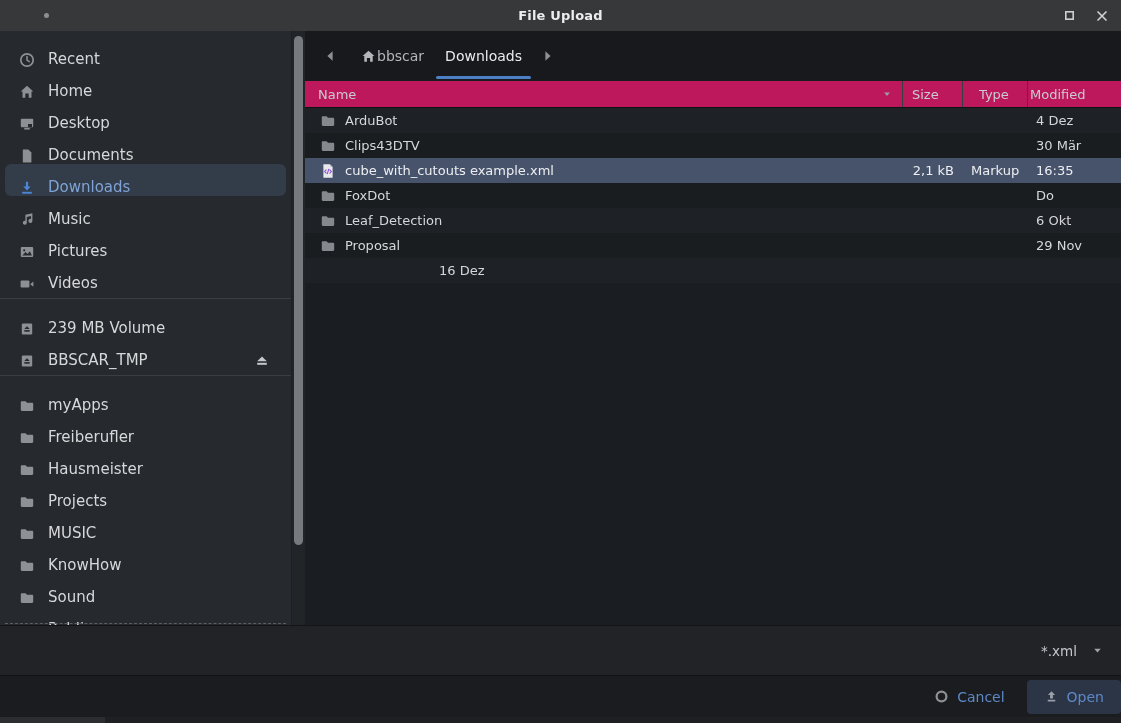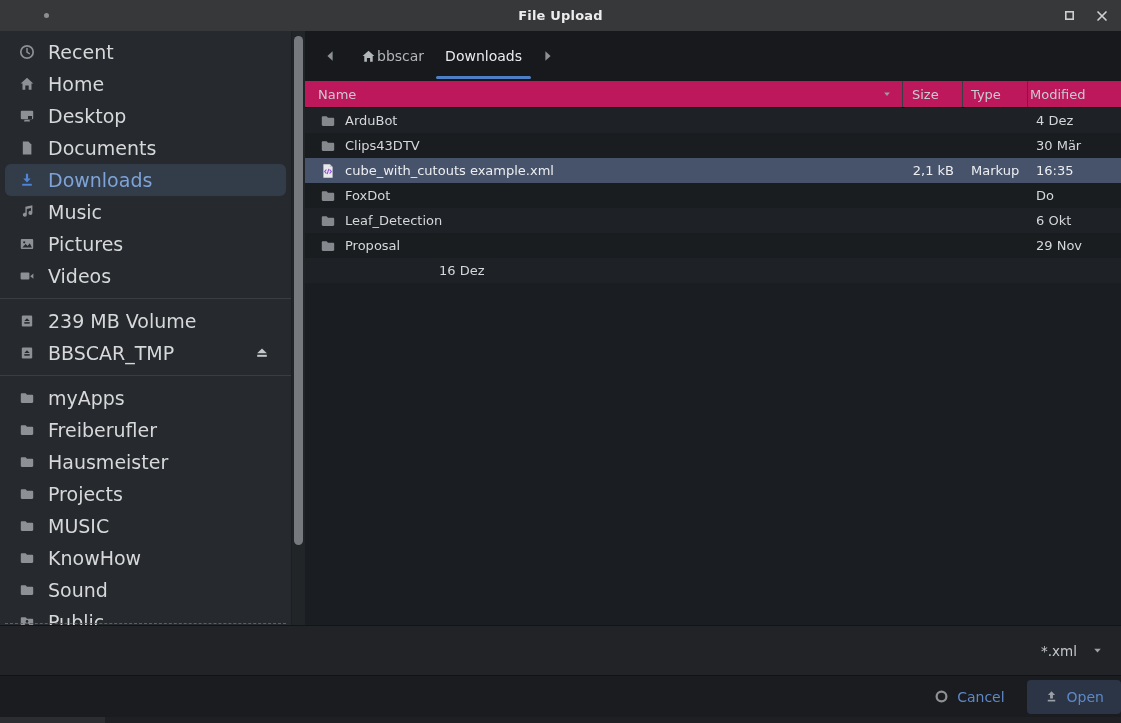--- a/index.html
+++ b/index.html
@@ -10,21 +10,21 @@
   .titlebar { height:31px; background:#37383a; display:flex; align-items:center; position:relative; }
   .tb-dot { position:absolute; left:44px; top:13px; width:5px; height:5px; border-radius:50%; background:#8f8f91; }
   .tb-title { flex:1; text-align:center; color:#ededee; font-weight:bold; font-size:13px; letter-spacing:.2px; }
   .tb-btns { position:absolute; right:12px; top:0; height:31px; display:flex; align-items:center; gap:20px; }
   .tb-btn { display:flex; align-items:center; justify-content:center; color:#cfcfd1; cursor:default; background:none; border:none; }
 
   
   .content { display:flex; height:594px; }
 
   .sidebar { width:291px; background:#26292d; position:relative; overflow:hidden; padding-top:5px; }
-  .side-item { height:32px; display:flex; align-items:center; gap:13px; padding:0 14px 0 14px; margin:0 5px; border-radius:6px; color:#d6d8da; font-size:19px; }
+  .side-item { height:32px; display:flex; align-items:flex-end; gap:13px; padding:0 14px 0 14px; margin:0 5px; border-radius:6px; color:#d6d8da; font-size:15px; }
   .side-item .icon { width:16px; height:16px; color:#8d9094; flex:none; display:flex; }
   .side-item.selected { background:#333c49; color:#7fa3d6; }
   .side-item.selected .icon { color:#4d86d8; }
   .side-sep { height:1px; background:#3a3e42; margin:6px 0; }
   .eject { margin-left:auto; width:18px; height:16px; color:#c6c9cc; display:flex; align-items:center; }
   .side-dashed { position:absolute; left:5px; right:5px; bottom:1px; border-top:1px dashed #5c5f63; }
 
   .scrollgutter { width:14px; background:#222528; position:relative; border-left:1px solid #1d2023; }
   .scroll-thumb { position:absolute; left:2px; top:5px; width:9px; height:509px; border-radius:5px; background:#76797d; }
 
@@ -37,21 +37,21 @@
   .crumb-home .icon { width:15px; height:15px; display:flex; color:#b3b6ba; }
   .crumb-current { position:relative; color:#e9ebee; font-size:14px; margin-left:4px; padding:0 5px; }
   .crumb-current::after { content:""; position:absolute; left:-4px; right:-4px; bottom:-15px; height:3px; border-radius:2px; background:#4d7fc6; }
 
   
   .lheader { height:27px; background:#be185d; display:flex; align-items:stretch; font-size:13px; color:#c9ccd0; border-bottom:1px solid #101214; }
   .lheader .hc { display:flex; align-items:center; }
   .hc-name { flex:1; padding-left:13px; min-width:0; }
   .hc-name .sort { margin-left:auto; margin-right:10px; color:#9b9ea2; display:flex; }
   .hc-size { width:60px; border-left:1px solid #3a3e43; padding-left:9px; }
-  .hc-type { width:65px; border-left:1px solid #3a3e43; padding-left:8px; }
+  .hc-type { width:65px; border-left:1px solid #3a3e43; padding-left:16px; }
   .hc-mod  { width:94px; border-left:1px solid #3a3e43; padding-left:2px; }
 
   
   .frow { height:25px; display:flex; align-items:center; font-size:13px; color:#d5d7da; }
   .frow:nth-child(odd) { background:#1e2125; }
   .frow:nth-child(even) { background:#1a1d20; }
   .frow.selected { background:#47536b; color:#eceef1; }
   .c-name { flex:1; min-width:0; display:flex; align-items:center; gap:9px; padding-left:15px; white-space:nowrap; overflow:hidden; }
   .c-name .ficon { width:16px; height:16px; flex:none; display:flex; color:#85888c; }
   .c-size { width:60px; text-align:right; padding-right:8px; }

